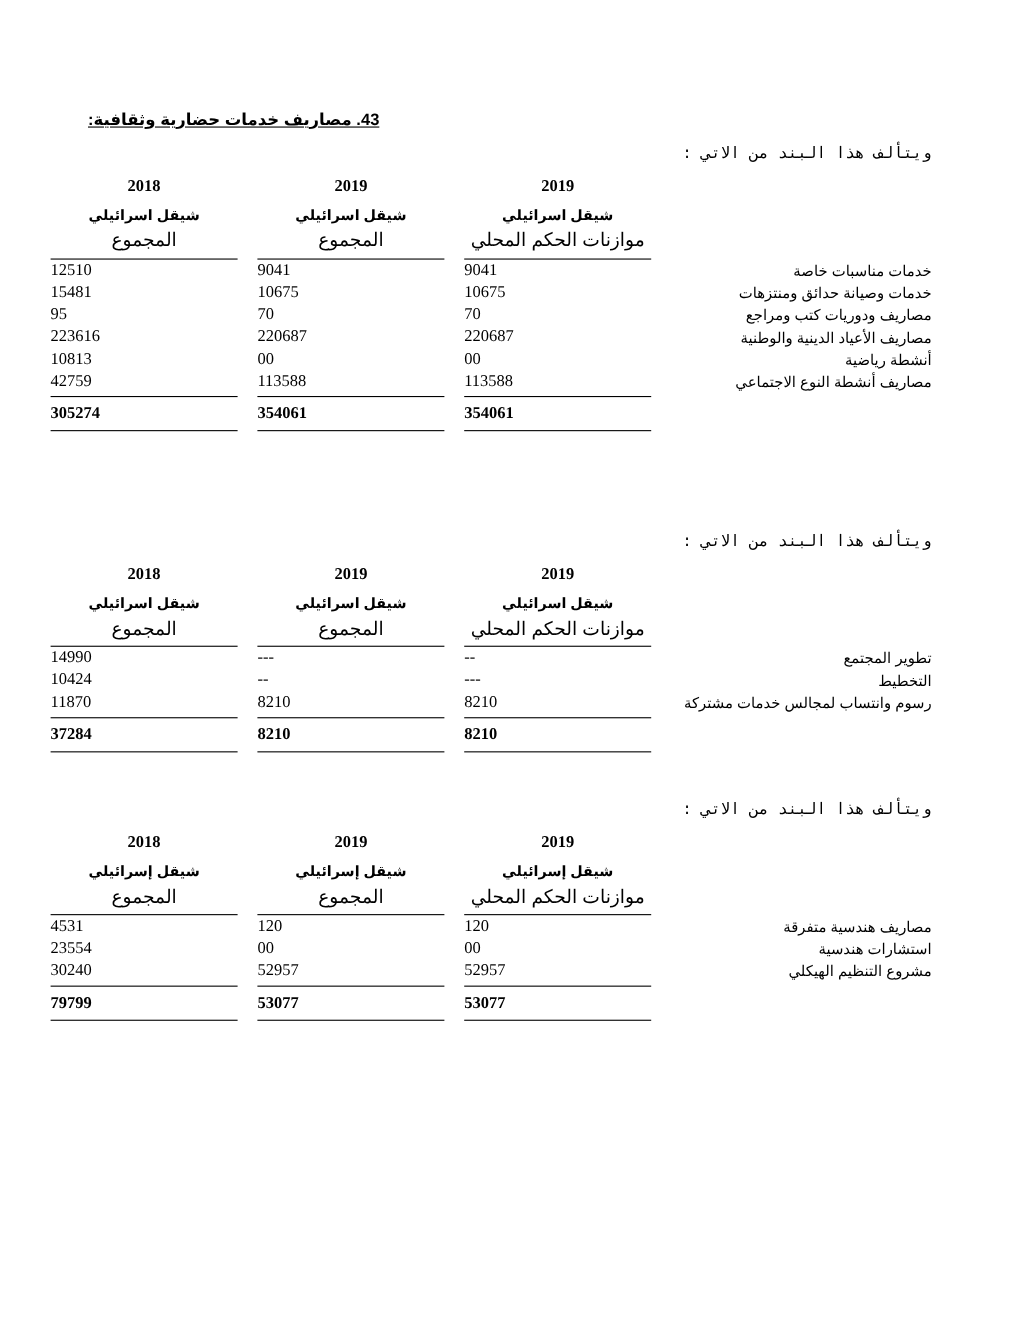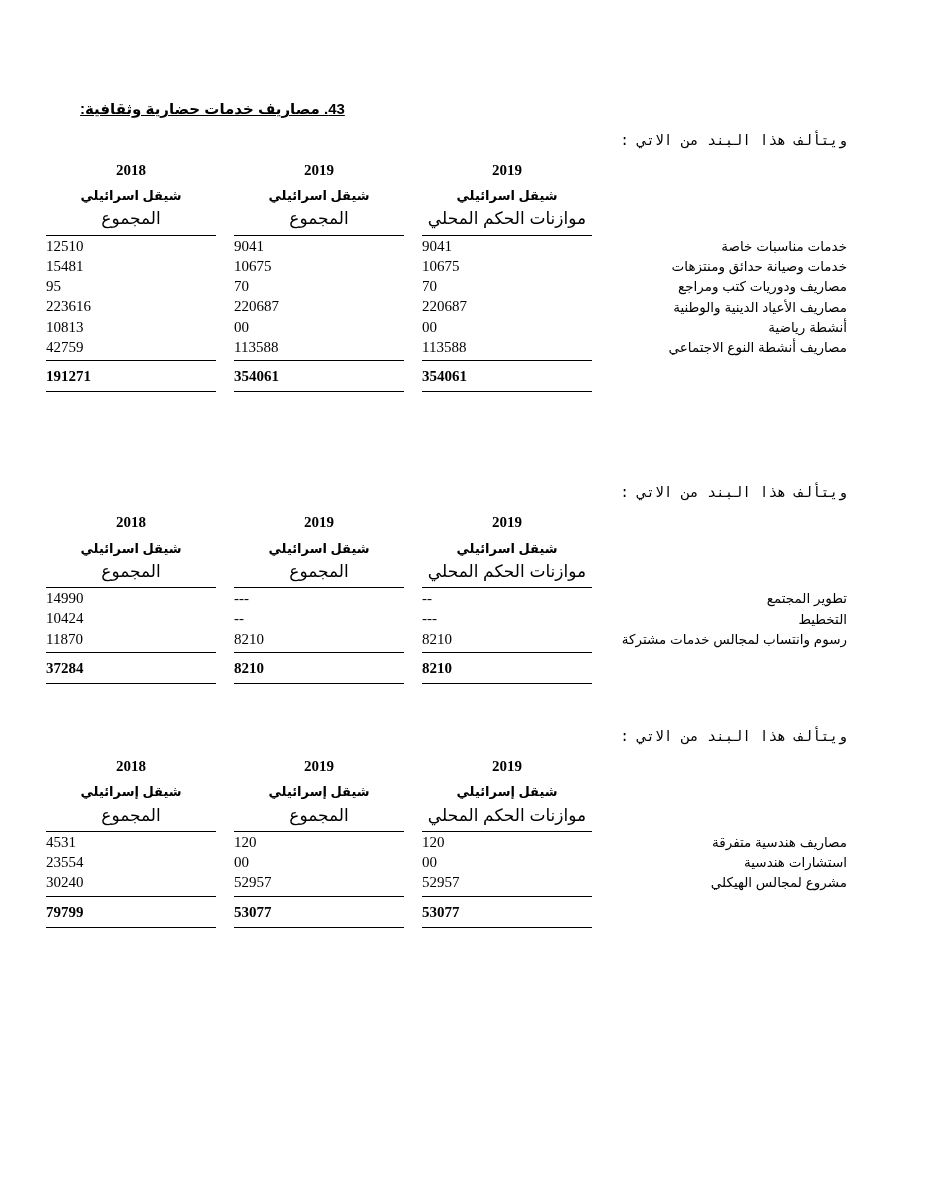--- a/index.html
+++ b/index.html
@@ -223,21 +223,21 @@
               <td colspan="7"></td>
             </tr>
 
           <tr class="total">
             <td></td>
             <td class="rowlabel"></td>
             <td class="num">354061</td>
             <td></td>
             <td class="num">354061</td>
             <td></td>
-            <td class="num">191271</td>
+            <td class="num">305274</td>
           </tr>
         </tbody>
       </table>
     </div>
   </div>
 
   <div class="sp-lg"></div>
 
   <div class="section">
     <div class="section-intro">ويتألف هذا البند من الاتي :</div>
@@ -374,21 +374,21 @@
             <td></td>
             <td class="rowlabel">استشارات هندسية</td>
             <td class="num">00</td>
             <td></td>
             <td class="num">00</td>
             <td></td>
             <td class="num">23554</td>
           </tr>
           <tr>
             <td></td>
-            <td class="rowlabel">مشروع لمجالس الهيكلي</td>
+            <td class="rowlabel">مشروع التنظيم الهيكلي</td>
             <td class="num">52957</td>
             <td></td>
             <td class="num">52957</td>
             <td></td>
             <td class="num">30240</td>
           </tr>
 
           <tr class="total-spacer">
               <td colspan="7"></td>
             </tr>

